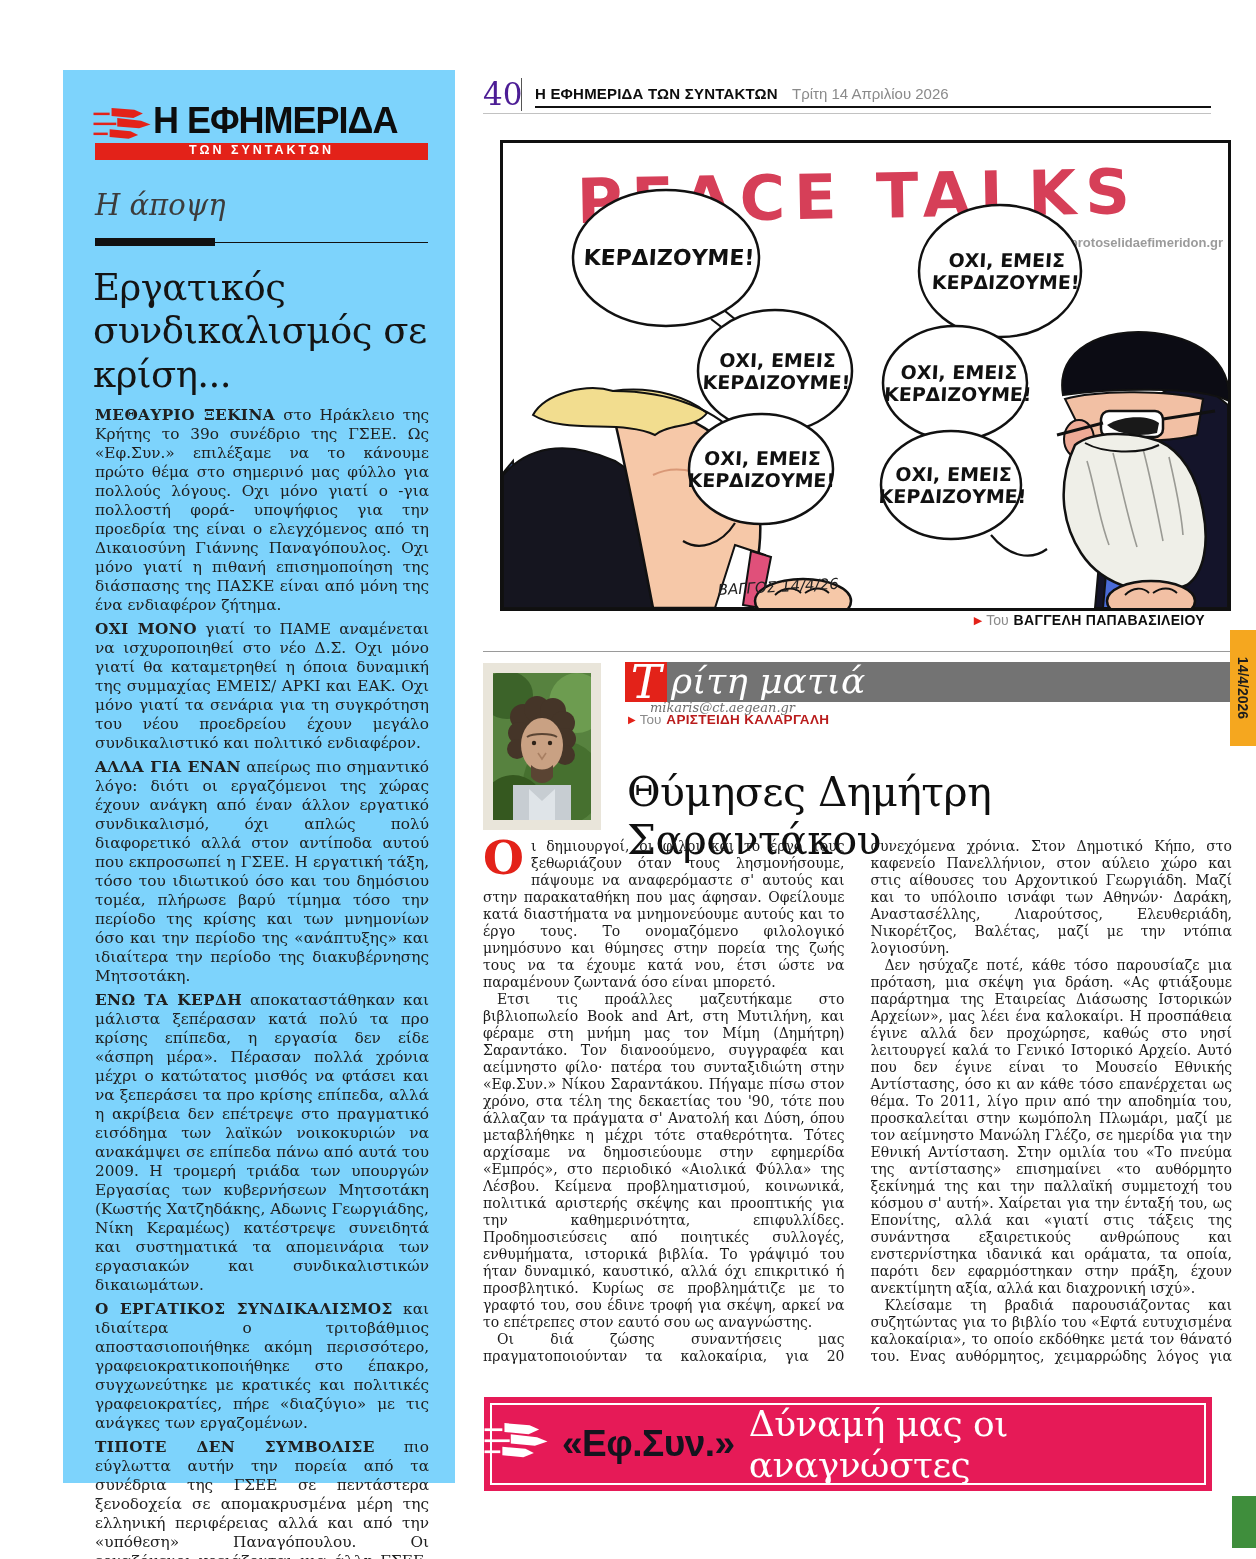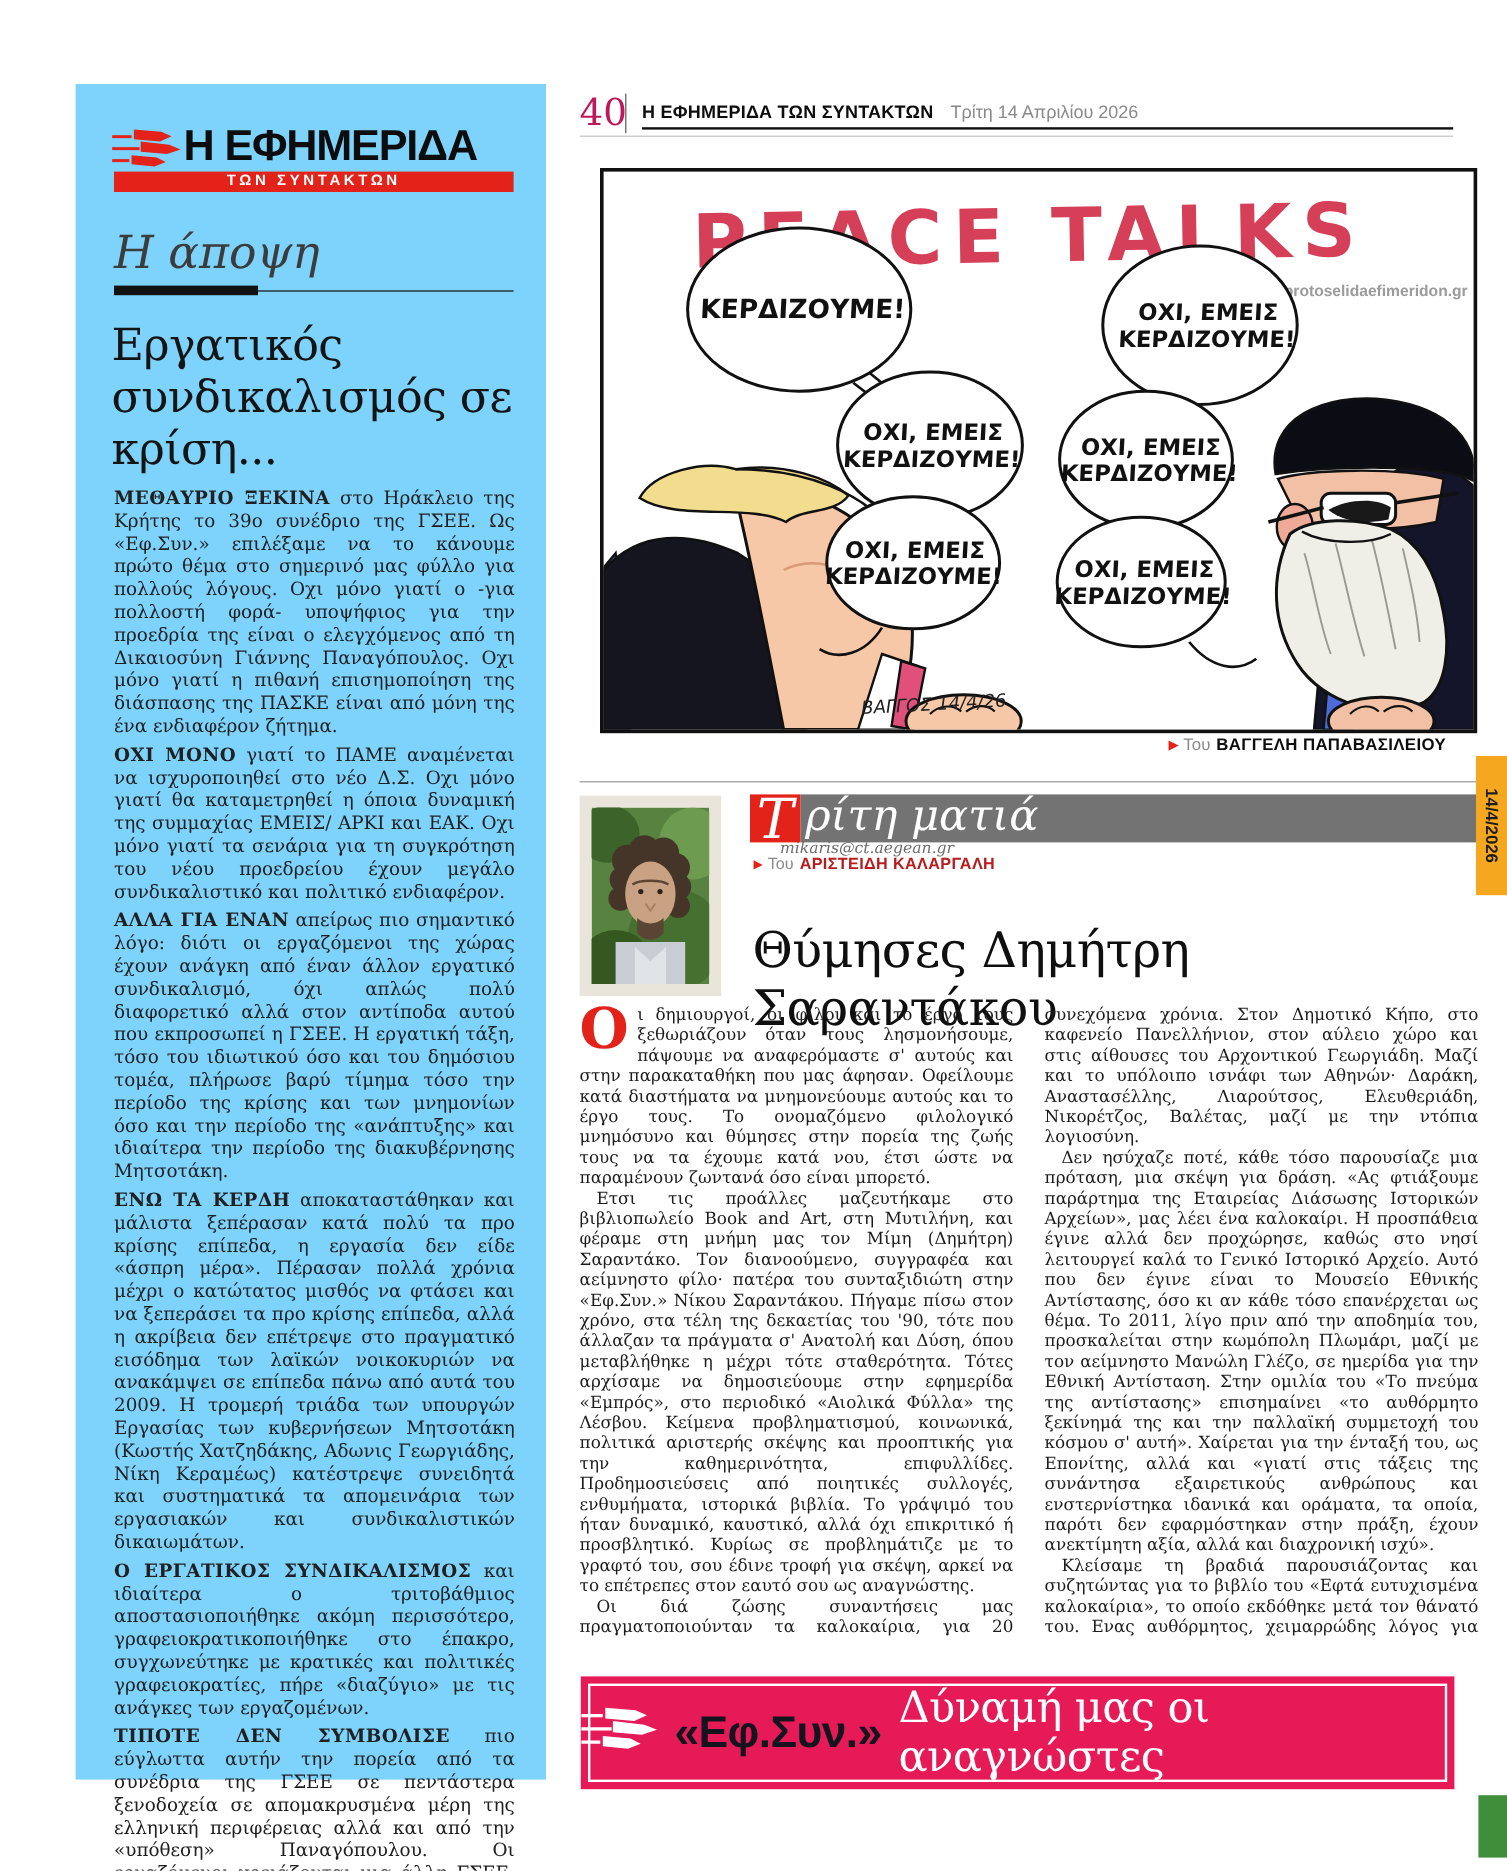--- a/index.html
+++ b/index.html
@@ -12,33 +12,33 @@
 
   
   .sidebar{left:63px;top:70px;width:392px;height:1413px;background:#7dd3fc;}
   .masthead-icon{left:30px;top:36px;}
   .masthead-title{left:90px;top:30px;font-family:"Liberation Sans",sans-serif;
     font-weight:800;font-size:36px;letter-spacing:-1px;color:#0d0d0d;white-space:nowrap;}
   .masthead-bar{left:32px;top:73px;width:333px;height:17px;background:#e32219;
     display:flex;justify-content:center;}
   .masthead-bar span{font-family:"Liberation Sans",sans-serif;font-weight:700;
     font-size:12.5px;letter-spacing:3px;color:#fff;}
-  .section-kicker{left:32px;top:118px;font-style:italic;font-size:38px;color:#3c3c3c;}
+  .section-kicker{left:32px;top:118px;font-style:italic;font-size:29px;color:#3c3c3c;}
   .kicker-rule{left:32px;top:168px;width:333px;display:flex;align-items:center;}
   .kicker-rule .thick{width:120px;height:8px;background:#111;}
   .kicker-rule .thin{flex:1;height:1px;background:#111;}
   .opinion-headline{left:30px;top:196px;width:345px;font-size:37px;line-height:1.17;
     color:#141414;letter-spacing:-0.5px;}
   .opinion-body{left:32px;top:336px;width:334px;font-size:15.3px;line-height:19px;
     text-align:justify;color:#202020;}
   .opinion-body p{margin:0 0 5px 0;}
   .opinion-body b{letter-spacing:0.4px;}
 
   
-  .pageno{left:483px;top:76px;font-size:31px;color:#be185d;font-weight:400;}
+  .pageno{left:483px;top:76px;font-size:31px;color:#4c1d95;font-weight:400;}
   .head-vline{left:521px;top:78px;width:1px;height:33px;background:#555;}
   .head-title{left:535px;top:85px;font-family:"Liberation Sans",sans-serif;font-size:15px;
     white-space:nowrap;}
   .head-title .paper{font-weight:800;color:#0d0d0d;letter-spacing:0.2px;}
   .head-title .date{color:#8a8a8a;margin-left:10px;font-weight:400;}
   .head-line-black{left:535px;top:106px;width:676px;height:2px;background:#111;}
   .head-line-grey{left:483px;top:113px;width:728px;height:1px;background:#c2c2c2;}
 
   
   .cartoon{left:500px;top:140px;width:731px;height:471px;border:3px solid #101010;

